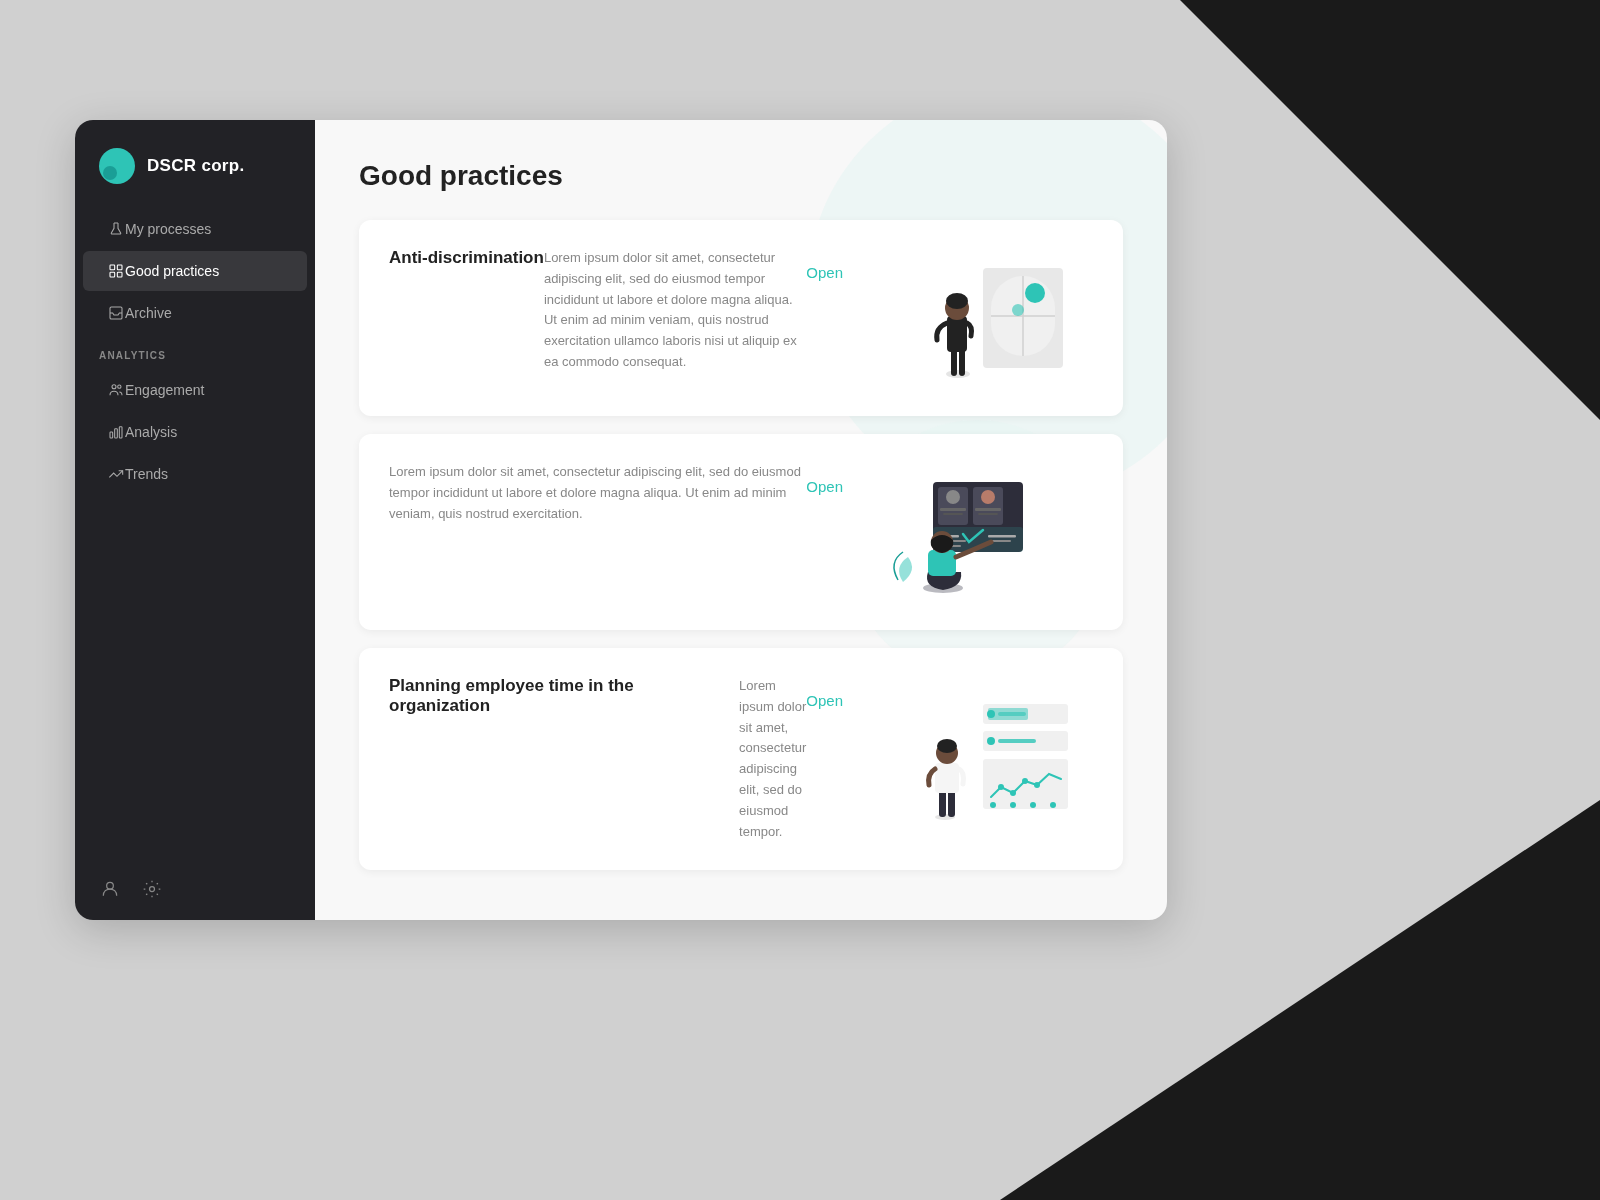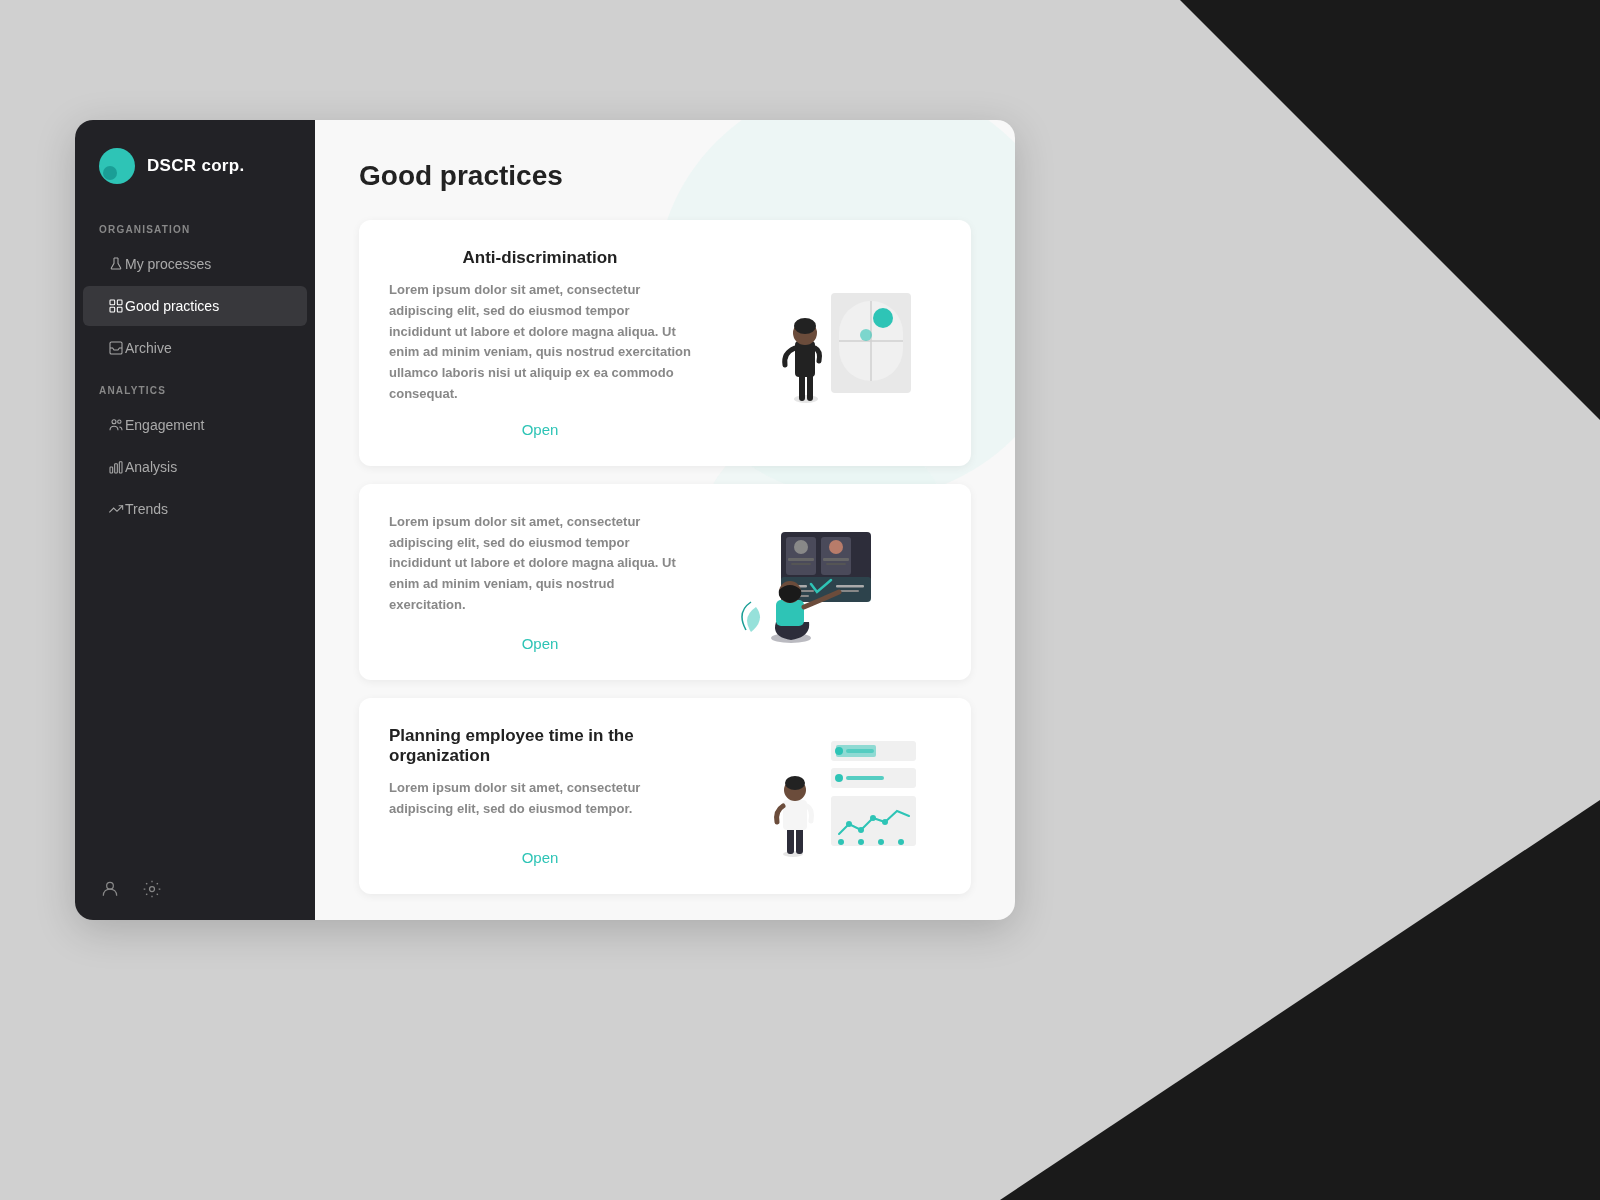--- a/index.html
+++ b/index.html
@@ -25,21 +25,21 @@
       bottom: 0; right: 0;
       width: 600px; height: 400px;
       background: #1a1a1a;
       clip-path: polygon(100% 0, 0 100%, 100% 100%);
     }
 
     
     .window {
       position: absolute;
       top: 120px; left: 75px;
-      width: 940px;
+      width: 1092px;
       height: 800px;
       background: #f8f8f8;
       border-radius: 18px;
       display: flex;
       overflow: hidden;
       box-shadow: 0 10px 40px rgba(0,0,0,0.18);
     }
 
     
     .sidebar {
@@ -182,35 +182,33 @@
       justify-content: space-between;
       position: relative;
       z-index: 1;
       box-shadow: 0 2px 8px rgba(0,0,0,0.06);
       min-height: 160px;
     }
     .card-content {
       flex: 1;
       padding-right: 20px;
       display: flex;
-      flex-direction: column;
-      align-items: center;
+      flex-direction: row;
     }
     .card-title {
       font-size: 17px;
       font-weight: 700;
       color: #222;
       margin-bottom: 12px;
     }
     .card-description {
       font-size: 13px;
       color: #888;
       line-height: 1.6;
       flex: 1;
-      font-weight: bold;
     }
     .card-link {
       margin-top: 16px;
       color: #2ec4b6;
       font-size: 15px;
       font-weight: 500;
       cursor: pointer;
       text-decoration: none;
       display: inline-block;
     }
@@ -236,21 +234,20 @@
 <div class="bg-dark-bottom"></div>
 
 <div class="window">
 
   <aside class="sidebar">
     <div class="sidebar-logo">
       <div class="logo-circle"></div>
       <span class="logo-text">DSCR corp.</span>
     </div>
 
-    <div class="sidebar-section-label">ORGANISATION</div>
 
     <div class="sidebar-item">
       <span class="sidebar-icon">
         <svg viewBox="0 0 24 24">
             <path d="M9 3h6M9 3v8l-4 7a1 1 0 001 1.5h12a1 1 0 001-1.5L15 11V3M9 3h6"></path>
           </svg>
       </span>
       <span>My processes</span>
     </div>
 

